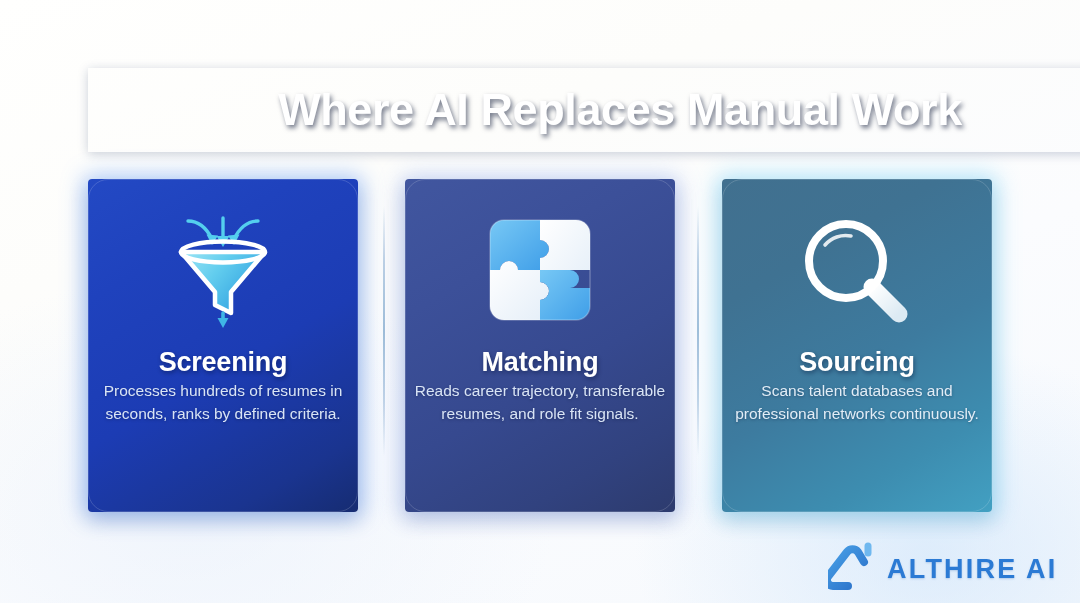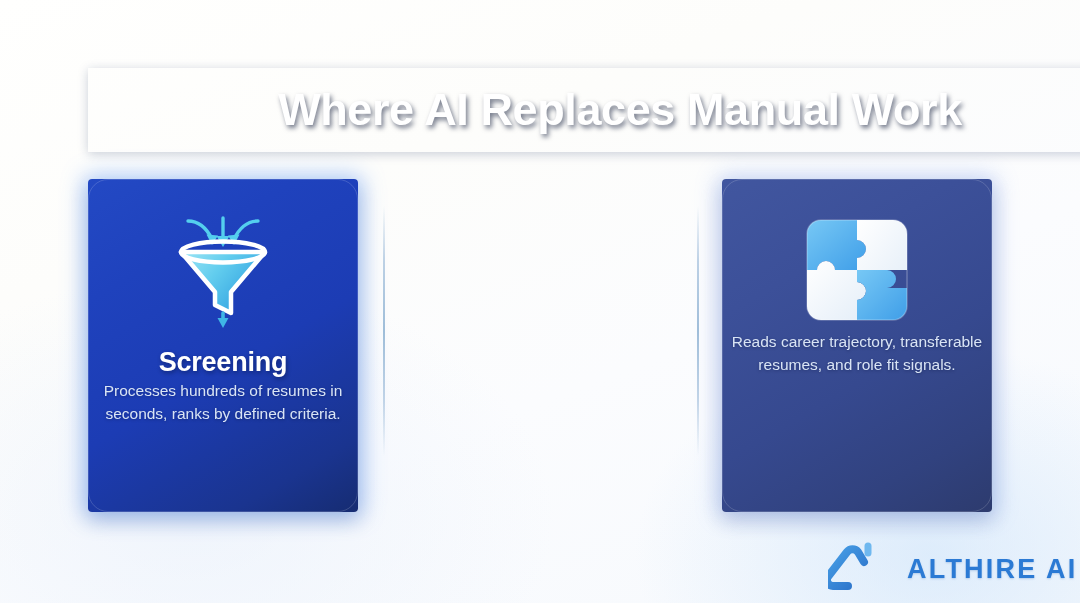--- a/index.html
+++ b/index.html
@@ -126,21 +126,21 @@
   #divider-1 { left: 383px; }
   #divider-2 { left: 697px; }
 
   
   #logo {
     position: absolute;
     left: 828px;
     top: 542px;
     display: flex;
     align-items: center;
-    gap: 27px;
+    gap: 7px;
   }
   #logo-text {
     font-size: 27px;
     font-weight: bold;
     letter-spacing: 2.2px;
     color: #2b7ad4;
     text-shadow: 0 1px 2px rgba(120,160,210,0.45);
     white-space: nowrap;
   }
 </style>
@@ -216,23 +216,44 @@
 
             <path d="M52,2 H102 V52 H82 a9,9 0 0 0 0,18 V52 H52 V40 a9,9 0 0 0 0,-18 Z" fill="url(#pWhite)"></path>
 
             <path d="M2,52 H12 a9,9 0 0 1 18,0 H52 V64 a9,9 0 0 1 0,18 V102 H2 Z" fill="url(#pWhite)"></path>
 
             <path d="M52,52 H82 a9,9 0 0 1 0,18 h20 V102 H52 V82 a9,9 0 0 0 0,-18 Z" fill="url(#pBlue)"></path>
           </g>
           <rect x="2" y="2" width="100" height="100" rx="14" fill="none" stroke="rgba(255,255,255,0.25)" stroke-width="1.5"></rect>
         </svg>
       </div>
+      <div class="card-title">Matching</div>
       <div class="card-desc">Reads career trajectory, transferable resumes, and role fit signals.</div>
     </div>
 
+    <div class="card c3">
+      <div class="icon-wrap">
+        <svg width="116" height="112" viewBox="0 0 116 112">
+          <defs>
+            <linearGradient id="handleG" x1="0" y1="0" x2="1" y2="1">
+              <stop offset="0%" stop-color="#ffffff"></stop>
+              <stop offset="100%" stop-color="#dceaf3"></stop>
+            </linearGradient>
+          </defs>
+
+          <path d="M73,73 L100,100" stroke="url(#handleG)" stroke-width="17" stroke-linecap="round"></path>
+
+          <circle cx="47" cy="47" r="37" fill="none" stroke="#ffffff" stroke-width="8"></circle>
+
+          <path d="M26,31 A27,27 0 0 1 52,22" fill="none" stroke="#ffffff" stroke-width="3.6" stroke-linecap="round" opacity="0.85"></path>
+        </svg>
+      </div>
+      <div class="card-title">Sourcing</div>
+      <div class="card-desc">Scans talent databases and professional networks continuously.</div>
+    </div>
 
   </div>
 
   <div id="logo">
     <span>
       <svg width="52" height="50" viewBox="0 0 52 50">
         <defs>
           <linearGradient id="markG" x1="0" y1="0" x2="1" y2="1">
             <stop offset="0%" stop-color="#4aa3e8"></stop>
             <stop offset="100%" stop-color="#2a6fc8"></stop>

